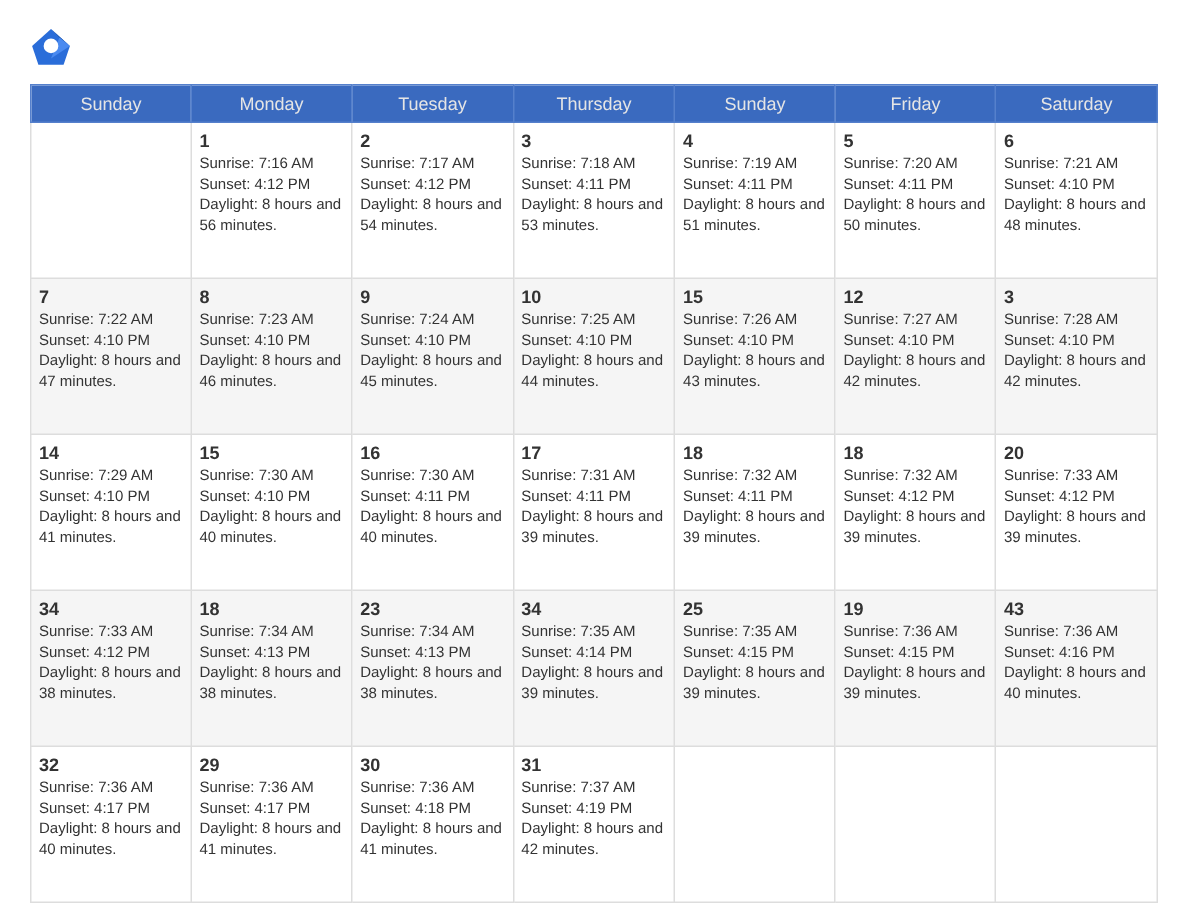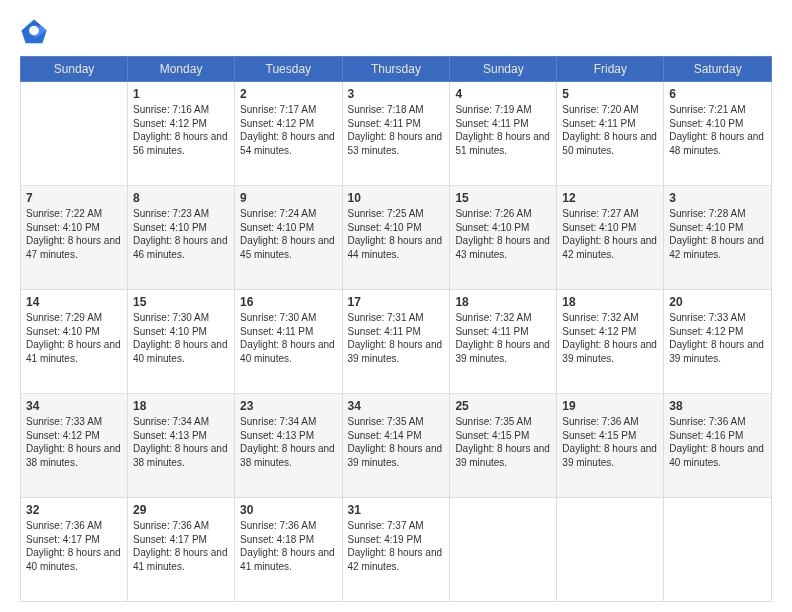--- a/index.html
+++ b/index.html
@@ -353,21 +353,21 @@
       </td>
           <td>
         <span class="day-number">19</span>
         <div class="day-info">
           Sunrise: 7:36 AM<br>
           Sunset: 4:15 PM<br>
           Daylight: 8 hours and 39 minutes.
         </div>
       </td>
           <td>
-        <span class="day-number">38</span>
+        <span class="day-number">43</span>
         <div class="day-info">
           Sunrise: 7:36 AM<br>
           Sunset: 4:16 PM<br>
           Daylight: 8 hours and 40 minutes.
         </div>
       </td>
         </tr>
         <tr>
           <td>
         <span class="day-number">32</span>

